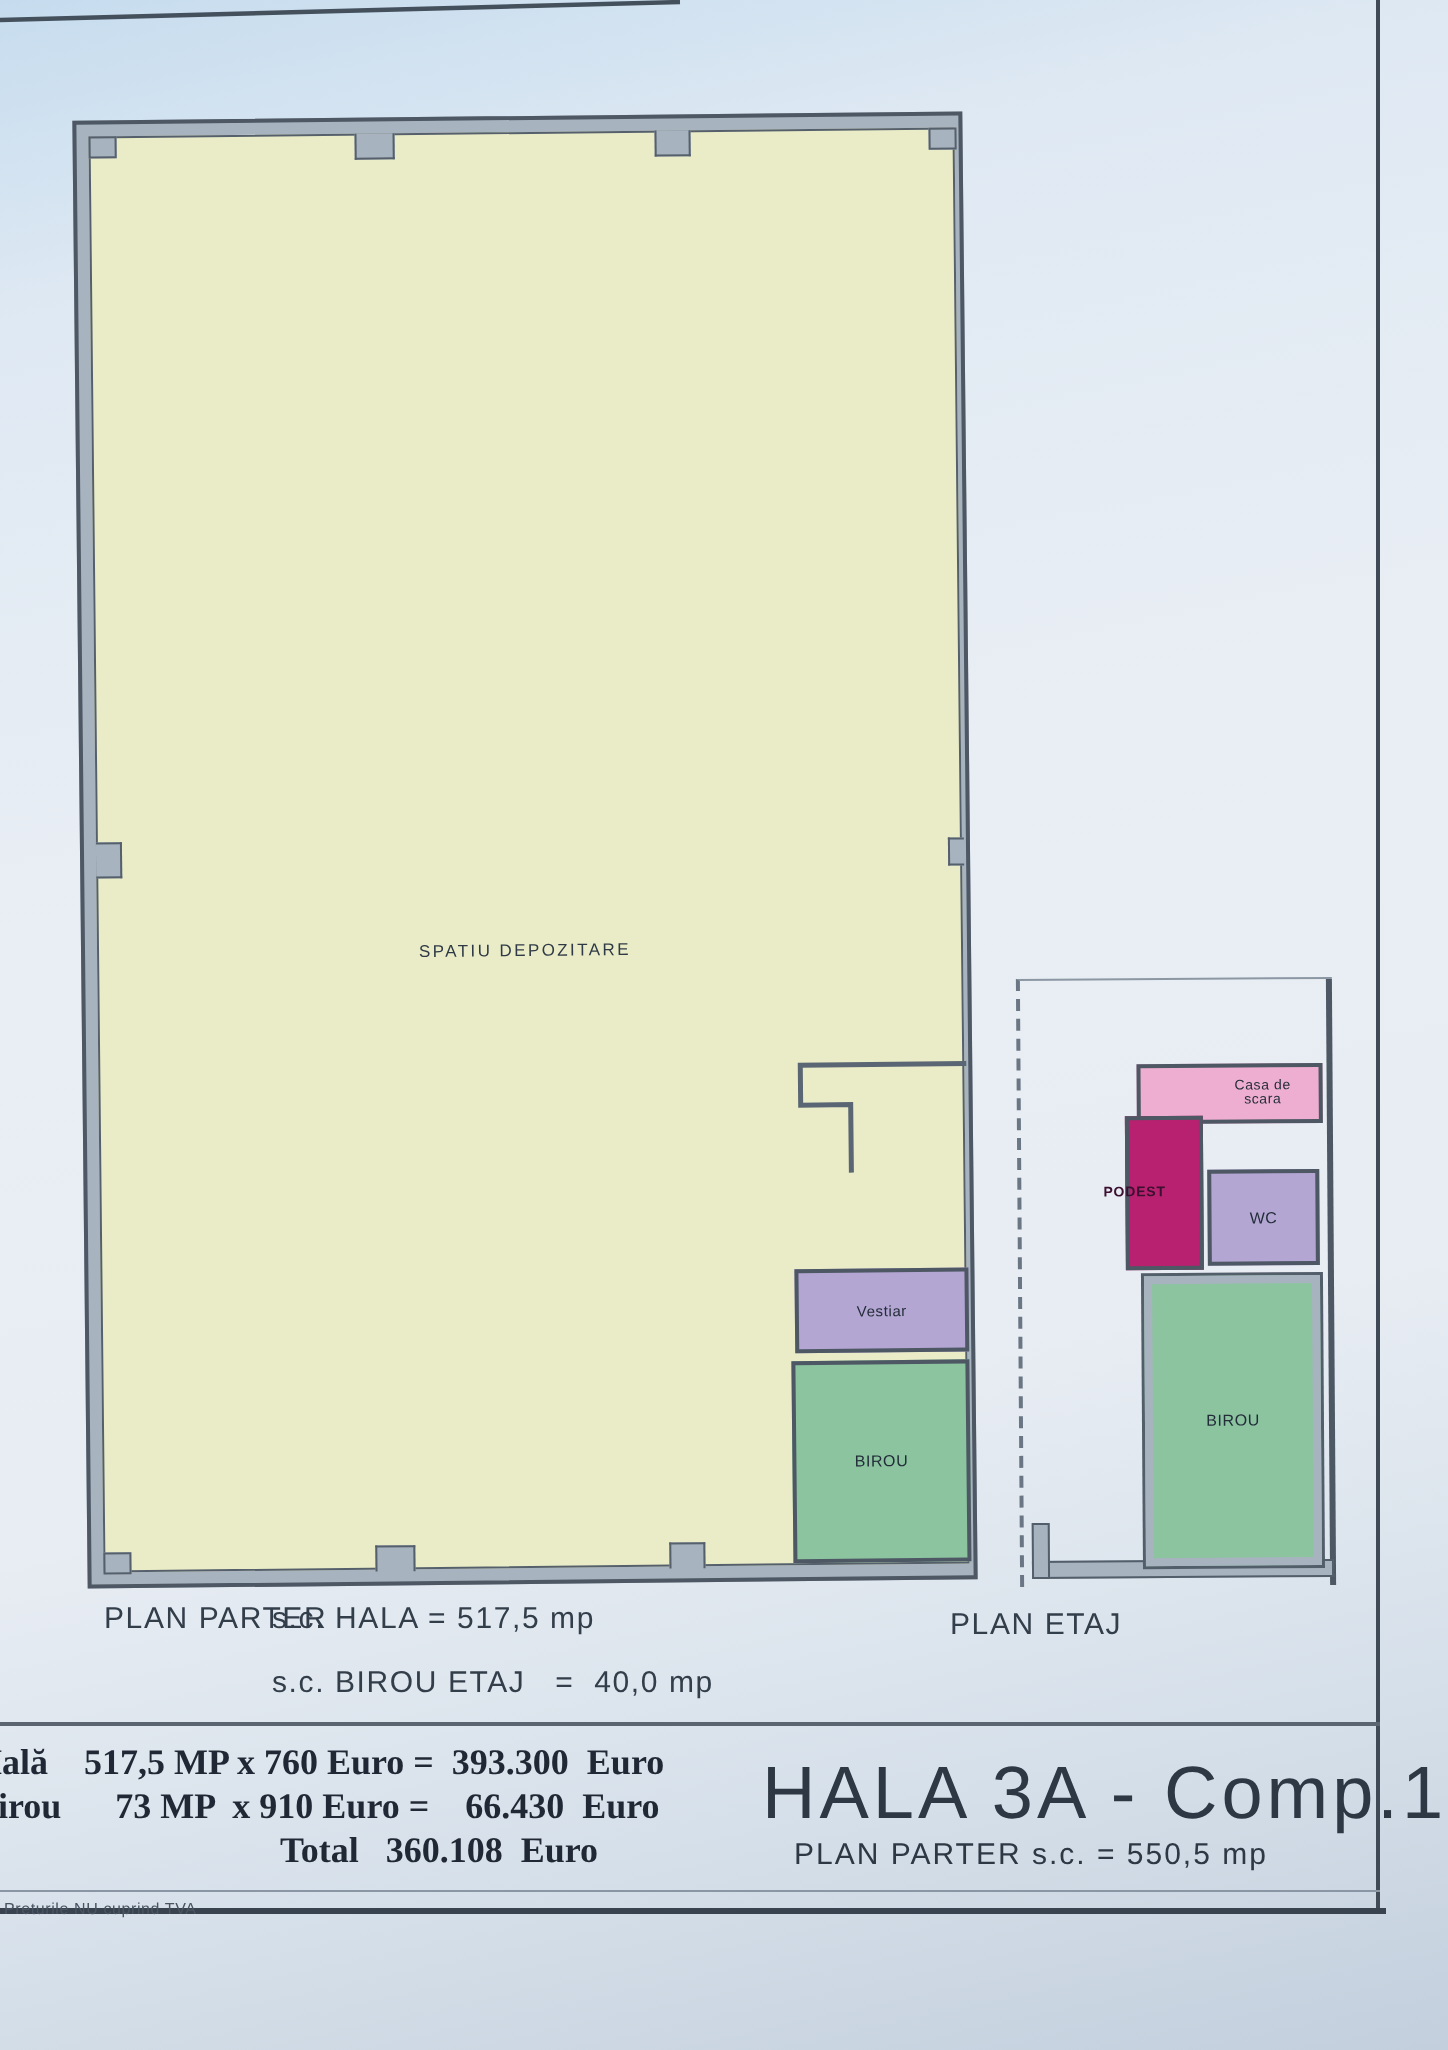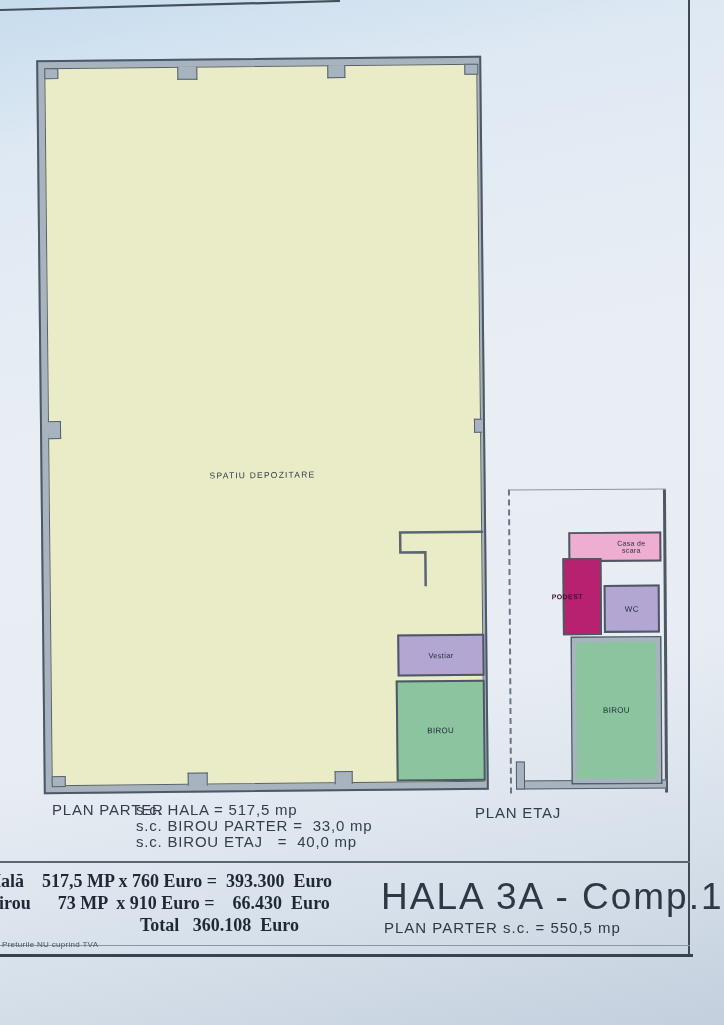--- a/index.html
+++ b/index.html
@@ -53,21 +53,21 @@
 
   
   .watermark{
     left:170px;top:486px;font-size:38px;letter-spacing:.5px;
     color:rgba(253,255,255,.8);text-shadow:0 1px 2px rgba(110,130,150,.35);
   }
 
   
   .note{font-size:15px;letter-spacing:.8px;color:#333e4b;}
   .price{font-family:"Liberation Serif",serif;font-weight:bold;font-size:18px;color:#1f2834;}
-  .vat{font-size:8px;color:#4a5563;letter-spacing:.3px;}
+  .vat{font-size:8px;color:#4a5563;letter-spacing:.3px;margin-top:10px;}
   .big-title{font-size:37px;letter-spacing:2px;color:#2e3845;}
   .sub-title{font-size:15px;letter-spacing:1px;color:#2e3845;}
 </style>
 </head>
 <body>
 
 <div id="stage">
 
   <svg class="abs" style="left:0;top:0;" width="420" height="14" viewBox="0 0 420 14">
     <line x1="0" y1="10" x2="340" y2="1" stroke="#44505c" stroke-width="2.2"></line>
@@ -121,25 +121,24 @@
       <span>WC</span>
     </div>
     <div class="room birou-etaj" style="left:61px;top:148px;width:88px;height:145px;font-size:8px;">
       <span>BIROU</span>
     </div>
   </div>
 
 
   <div class="abs note" style="left:52px;top:801px;">PLAN PARTER</div>
   <div class="abs note pre" style="left:136px;top:801px;">s.c. HALA = 517,5 mp</div>
-  <div class="abs note pre" style="left:136px;top:817px;">s.c. BIROU PARTER =  33,0 mp</div>
   <div class="abs note pre" style="left:136px;top:833px;">s.c. BIROU ETAJ   =  40,0 mp</div>
   <div class="abs note" style="left:475px;top:804px;">PLAN ETAJ</div>
 
   <div class="abs price pre" style="left:-13px;top:871px;">Hală    517,5 MP x 760 Euro =  393.300  Euro</div>
   <div class="abs price pre" style="left:-13px;top:893px;">Birou      73 MP  x 910 Euro =    66.430  Euro</div>
   <div class="abs price pre" style="left:140px;top:915px;">Total   360.108  Euro</div>
   <div class="abs vat" style="left:2px;top:940px;">Preturile NU cuprind TVA</div>
 
   <div class="abs big-title" style="left:381px;top:876px;">HALA 3A - Comp.1</div>
-  <div class="abs sub-title" style="left:384px;top:919px;">PLAN PARTER  s.c. = 550,5 mp</div>
+  <div class="abs sub-title" style="left:397px;top:919px;">PLAN PARTER  s.c. = 550,5 mp</div>
 
 </div>
 
 </body></html>

